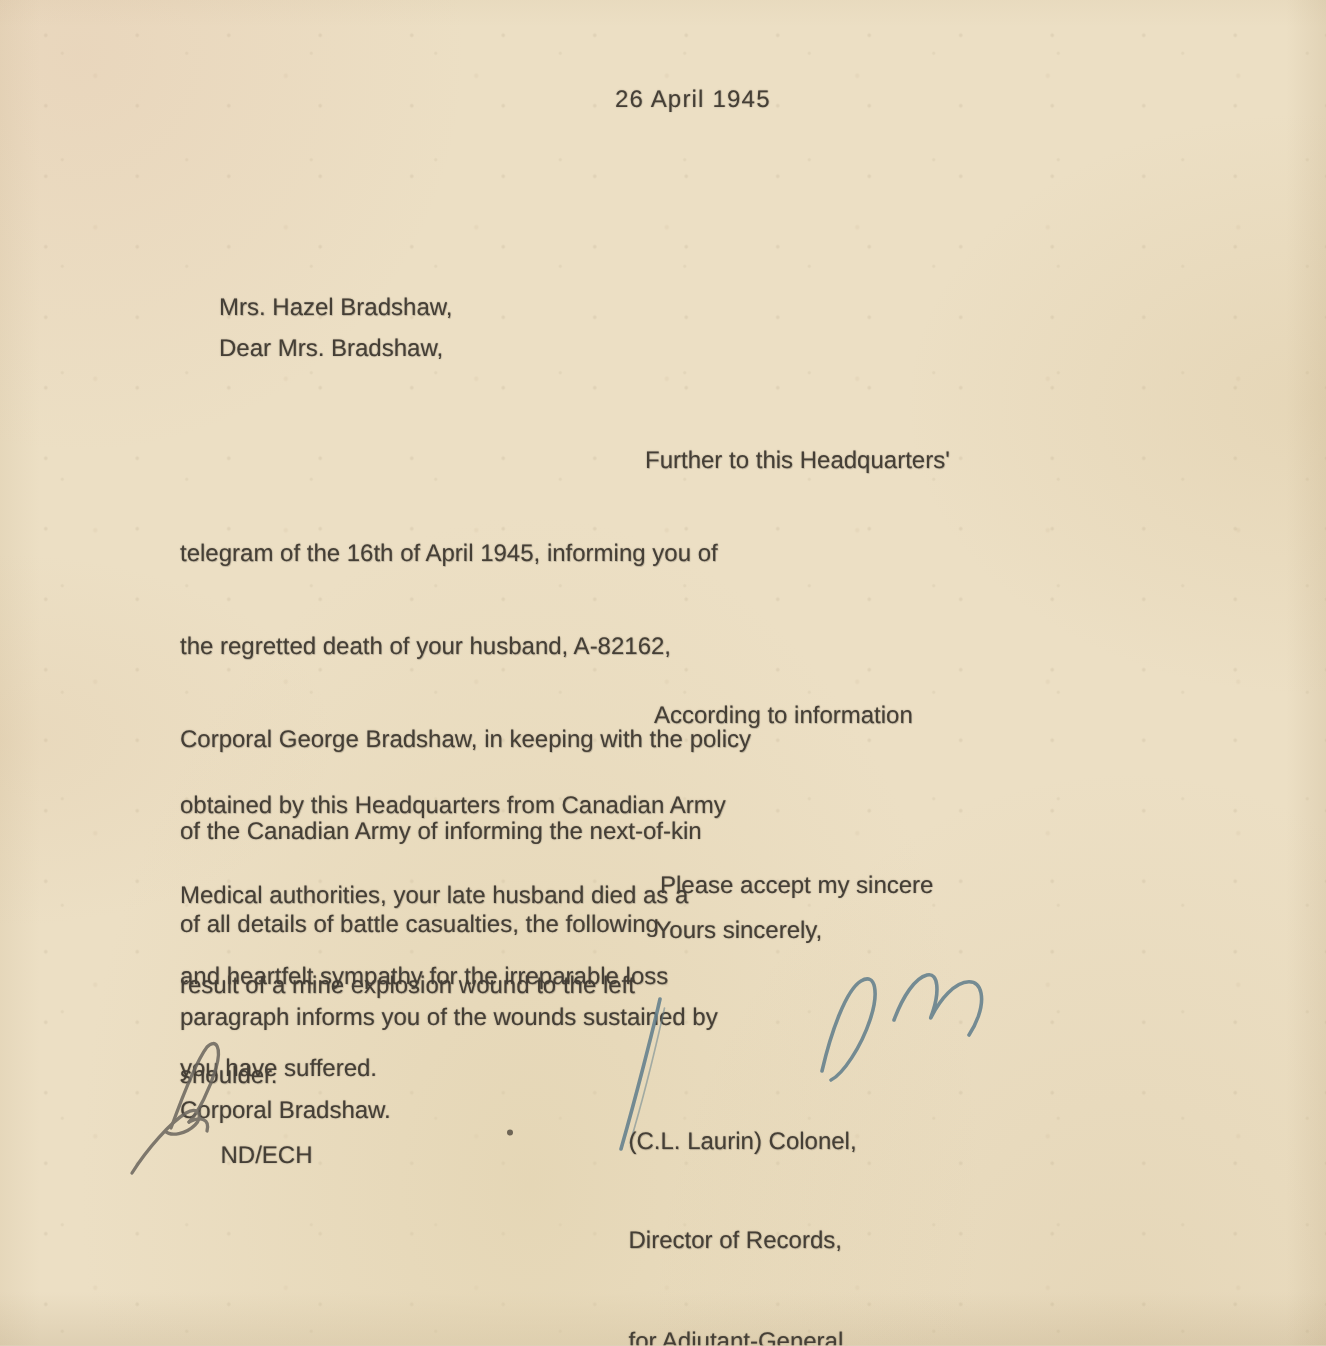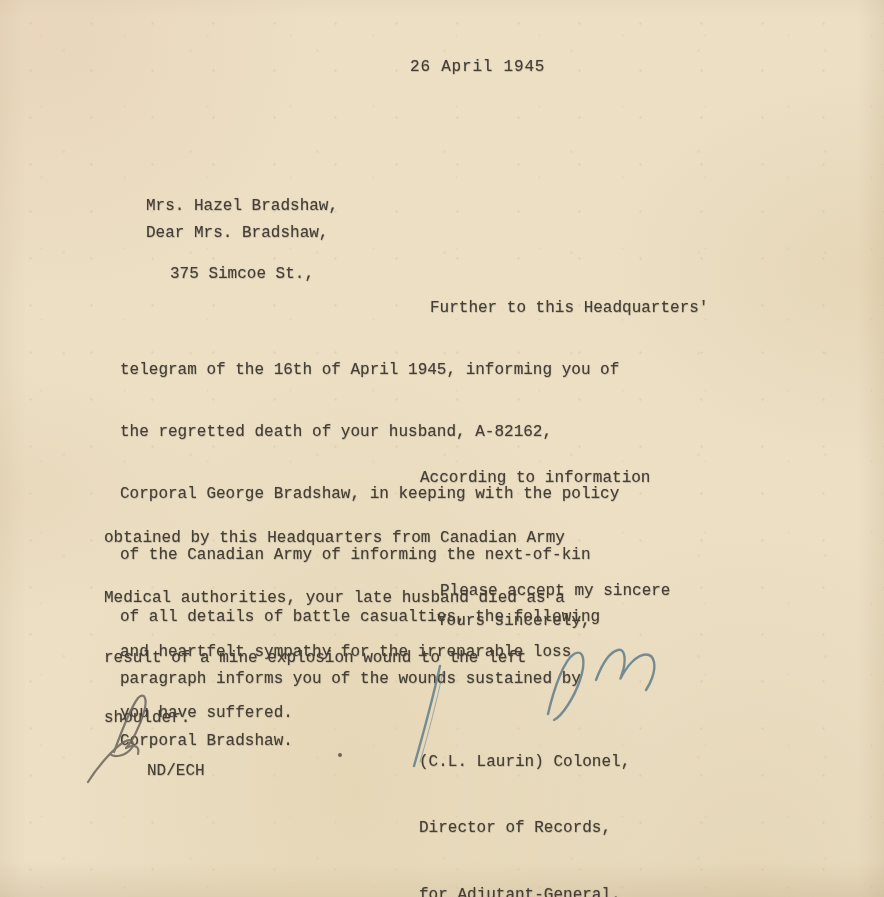--- a/index.html
+++ b/index.html
@@ -21,37 +21,37 @@
       radial-gradient(ellipse at 40% 88%, rgba(222,206,168,0.5), transparent 40%),
       radial-gradient(circle, rgba(121,101,70,0.10) 0.8px, transparent 1.6px),
       radial-gradient(circle, rgba(121,101,70,0.08) 0.7px, transparent 1.5px),
       radial-gradient(circle, rgba(150,120,85,0.07) 1px, transparent 2px),
       linear-gradient(to right, rgba(172,146,104,0.10), rgba(172,146,104,0) 3%, rgba(172,146,104,0) 97%, rgba(160,135,95,0.14)),
       linear-gradient(to bottom, rgba(172,146,104,0.06), rgba(172,146,104,0) 2%, rgba(172,146,104,0) 96%, rgba(150,126,88,0.16));
     background-size:
       100% 100%, 100% 100%, 100% 100%, 100% 100%, 100% 100%,
       61px 47px, 83px 71px, 127px 101px,
       100% 100%, 100% 100%;
-    font-family: Liberation Mono, monospace;
+    font-family: Liberation Sans, sans-serif;
     color: #453f36;
   }
   .typed {
     position: absolute;
     font-size: 16px;
     white-space: pre;
     color: #453f36;
     text-shadow: 0 0 1px rgba(69,63,54,0.45), 0.5px 0.5px 0 rgba(69,63,54,0.18);
   }
   .tline { display: block; }
   .date-line      { left: 410px; top: 58px;  letter-spacing: 0.8px; }
   .recipient      { left: 146px; top: 150px; line-height: 22.5px; text-align: center; }
   .salutation     { left: 146px; top: 224px; }
   .para           { line-height: 20.6px; }
   .para-1         { left: 120px; top: 257px; }
-  .para-2         { left: 104px; top: 428px; line-height: 20px; }
+  .para-2         { left: 120px; top: 428px; line-height: 20px; }
   .para-3         { left: 120px; top: 540px; line-height: 20.4px; }
   .para-1 .first  { padding-left: 310px; }
   .para-2 .first  { padding-left: 316px; }
   .para-3 .first  { padding-left: 320px; }
   .closing        { left: 437px; top: 612px; }
   .signature-block{ left: 419px; top: 706px; line-height: 22.3px; }
   .typist-ref     { left: 147px; top: 762px; }
   .stray-dot {
     position: absolute;
     left: 338px; top: 753px;
@@ -65,21 +65,20 @@
 </style>
 </head>
 <body>
 
 <div class="paper">
 
   <div class="typed date-line">26 April 1945</div>
 
   <div class="typed recipient">
     <span class="tline">Mrs. Hazel Bradshaw,</span>
-    <span class="tline">375 Simcoe St.,</span>
   </div>
 
   <div class="typed salutation">Dear Mrs. Bradshaw,</div>
 
   <div class="typed para para-1">
     <span class="tline first">Further to this Headquarters'</span>
     <span class="tline">telegram of the 16th of April 1945, informing you of</span>
     <span class="tline">the regretted death of your husband, A-82162,</span>
     <span class="tline">Corporal George Bradshaw, in keeping with the policy</span>
     <span class="tline">of the Canadian Army of informing the next-of-kin</span>

